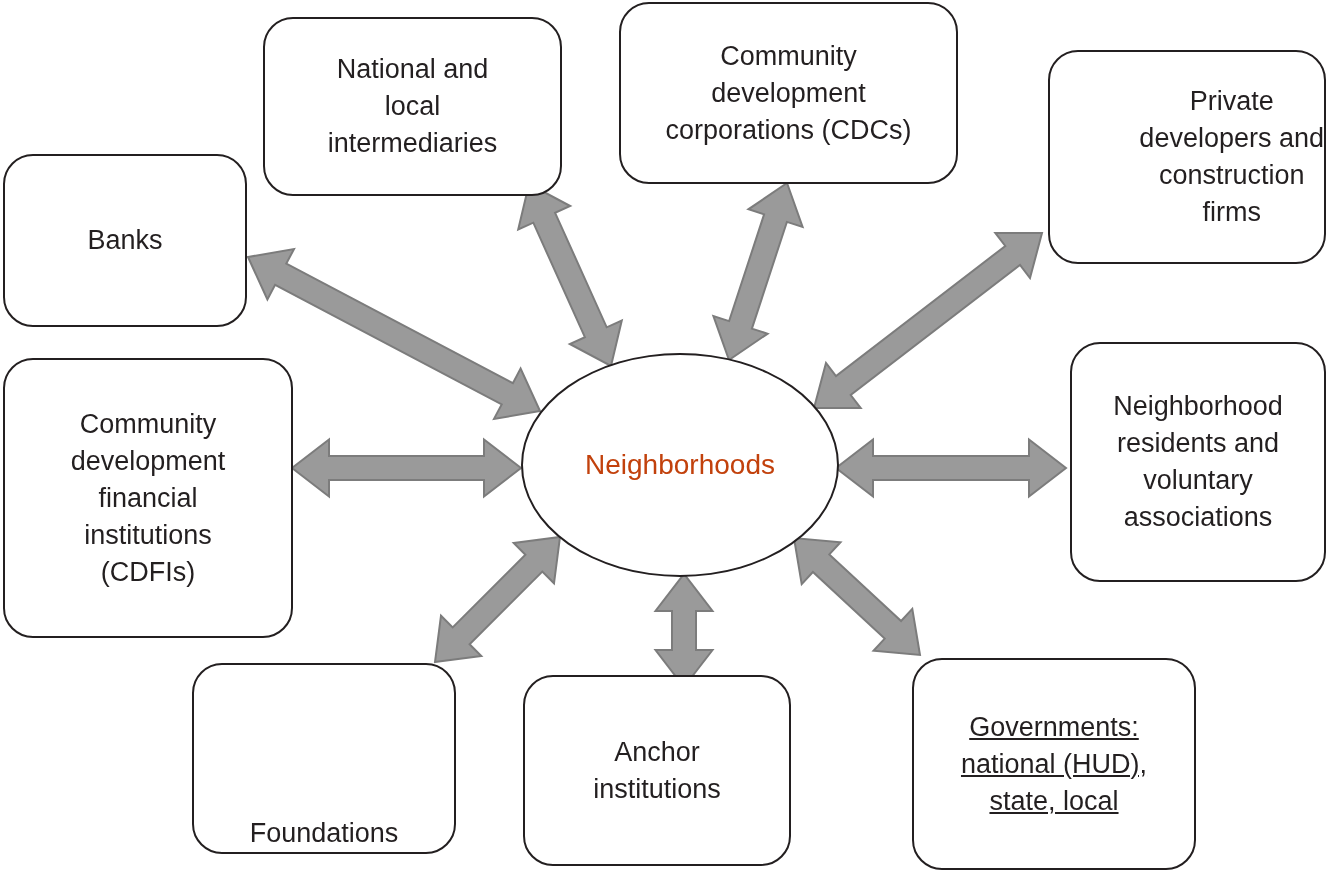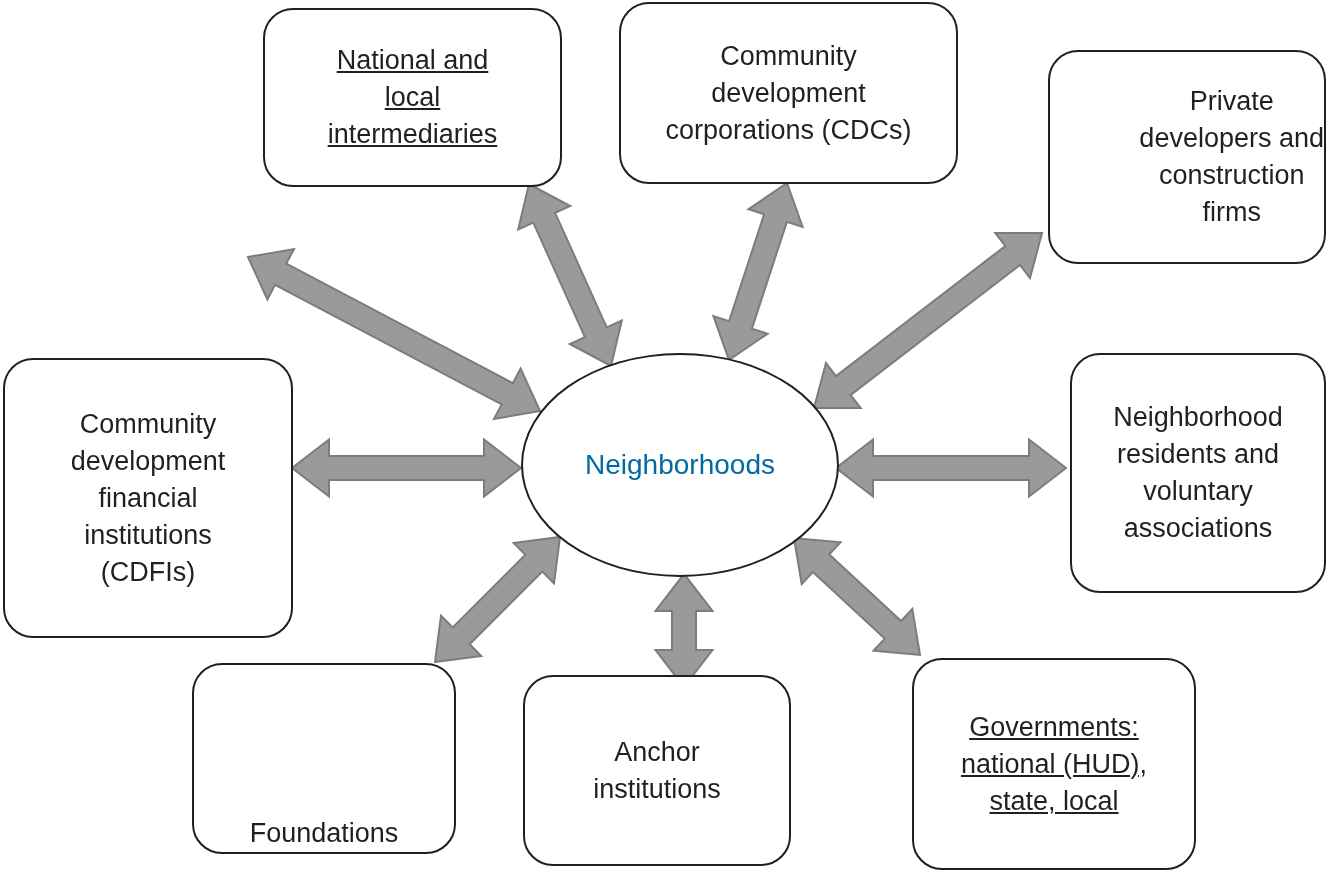--- a/index.html
+++ b/index.html
@@ -25,42 +25,42 @@
     border-radius: 30px;
     display: flex;
     align-items: center;
     justify-content: center;
     text-align: center;
     color: #231f20;
     font-size: 27px;
     line-height: 37px;
   }
   .node .label { white-space: pre-line; }
-  #node-national-intermediaries { left: 263px; top: 8px;   width: 295px; height: 175px; text-decoration: underline; }
+  #node-national-intermediaries { left: 263px; top: 17px;   width: 295px; height: 175px; }
   #node-cdcs                    { left: 619px; top: 2px;   width: 335px; height: 178px; }
   #node-private-developers      { left: 1048px; top: 50px; width: 274px; height: 210px; justify-content: flex-end; }
   #node-banks                   { left: 3px;   top: 154px; width: 240px; height: 169px; }
   #node-cdfis                   { left: 3px;   top: 358px; width: 286px; height: 276px; }
-  #node-neighborhood-residents  { left: 1070px; top: 342px; width: 252px; height: 236px; margin-top: 11px; }
+  #node-neighborhood-residents  { left: 1070px; top: 342px; width: 252px; height: 236px; }
   #node-foundations             { left: 192px; top: 663px; width: 260px; height: 187px; align-items: flex-end; }
   #node-anchor-institutions     { left: 523px; top: 675px; width: 264px; height: 187px; }
   #node-governments             { left: 912px; top: 658px; width: 280px; height: 208px; text-decoration: underline; }
   #center-ellipse {
     position: absolute;
     z-index: 3;
     left: 521px; top: 353px;
     width: 314px; height: 220px;
     background: #ffffff;
     border: 2px solid #231f20;
     border-radius: 50%;
     display: flex;
     align-items: center;
     justify-content: center;
     text-align: center;
-    color: #0369a1;
+    color: #c2410c;
     font-size: 28px;
   }
 </style>
 </head>
 <body>
 
 <div id="diagram">
 
   <svg id="connector-layer" viewBox="0 0 1326 879" xmlns="http://www.w3.org/2000/svg">
       <polygon points="529,184 518.2,229.4 533.3,222.7 584.9,337.2 569.8,344 611,366 621.8,320.6 606.7,327.3 555.1,212.8 570.2,206" fill="#9a9a9a" stroke="#7c7c7c" stroke-width="2" stroke-linejoin="miter"></polygon>
@@ -86,20 +86,23 @@
 corporations (CDCs)</span>
   </div>
 
   <div class="node" id="node-private-developers">
     <span class="label">Private
 developers and
 construction
 firms</span>
   </div>
 
+  <div class="node" id="node-banks">
+    <span class="label">Banks</span>
+  </div>
 
   <div class="node" id="node-cdfis">
     <span class="label">Community
 development
 financial
 institutions
 (CDFIs)</span>
   </div>
 
   <div class="node" id="node-neighborhood-residents">

